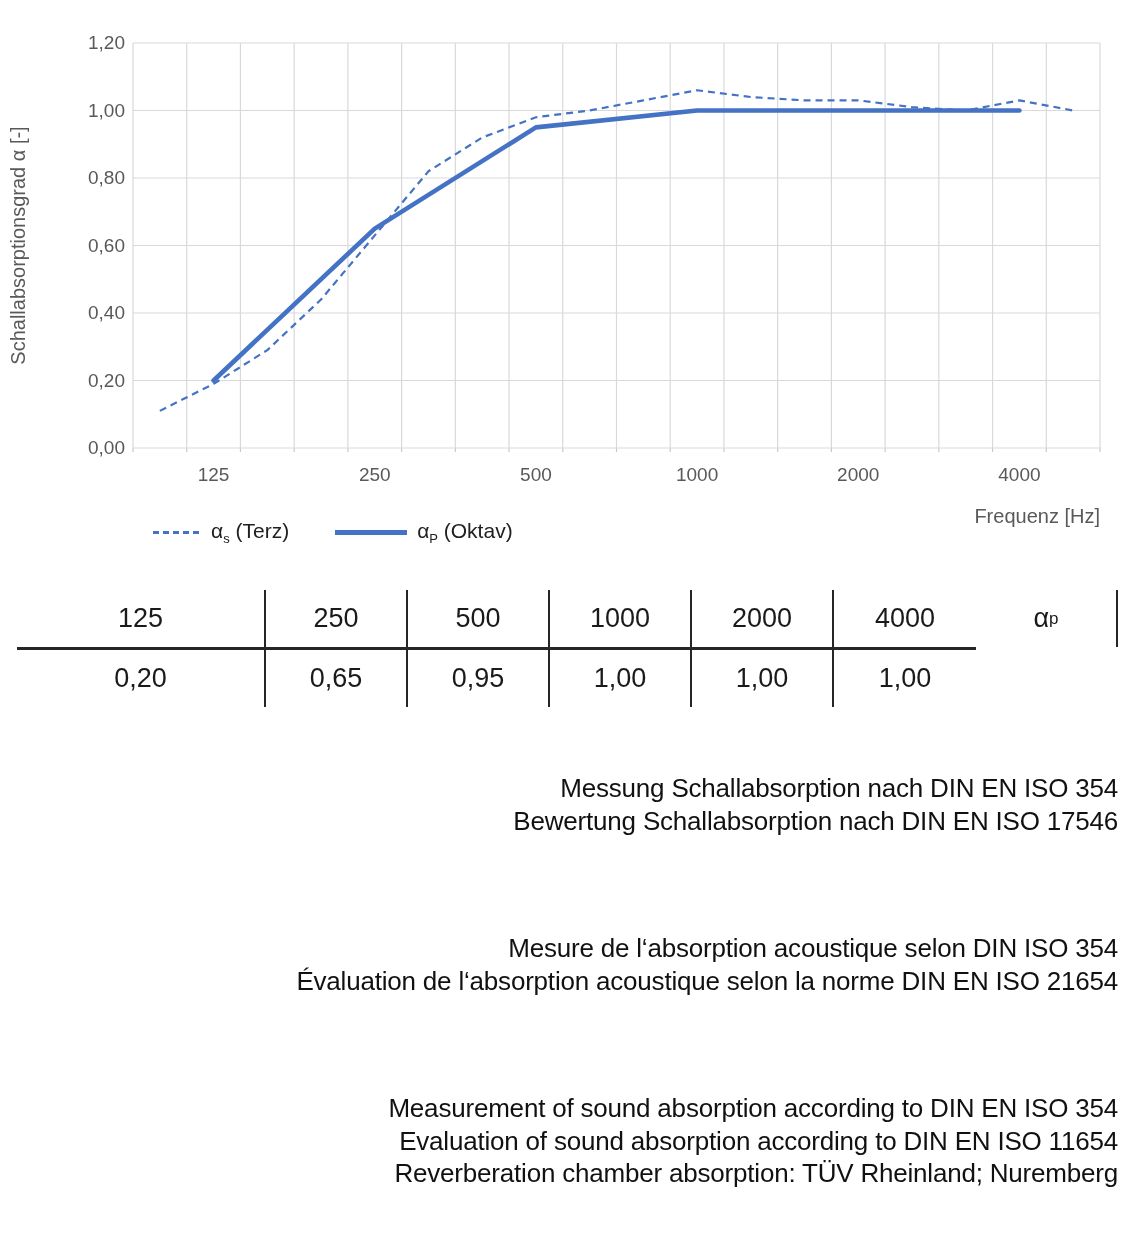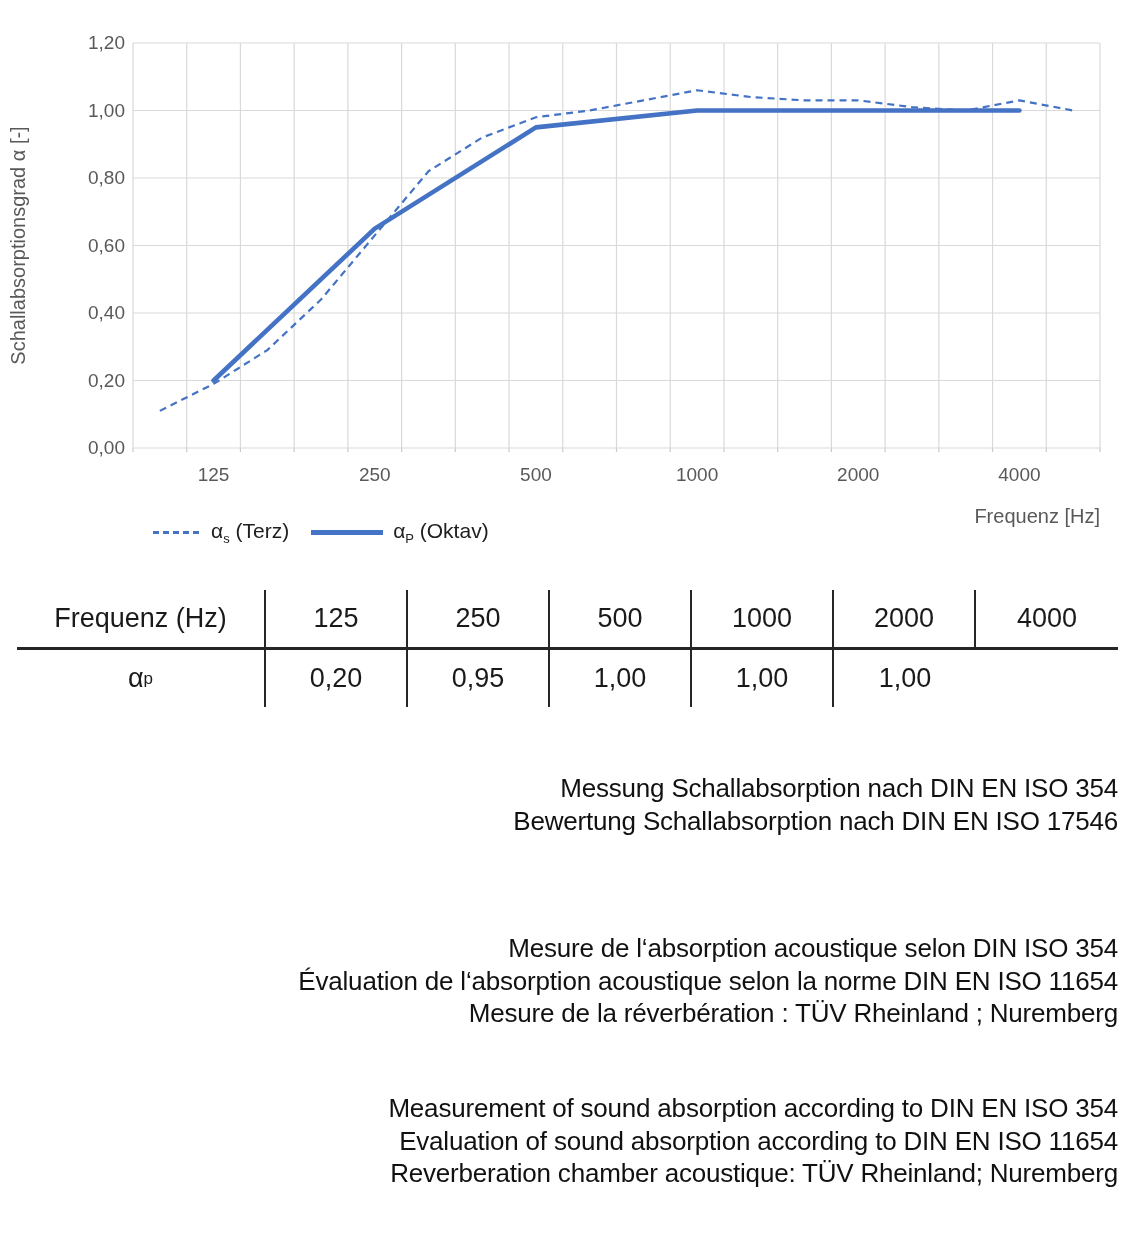--- a/index.html
+++ b/index.html
@@ -3,21 +3,21 @@
 <meta charset="utf-8">
 <style>
   html,body{margin:0;padding:0;background:#fff;}
   .page{position:relative;width:1135px;height:1234px;background:#fff;overflow:hidden;
         font-family:"Liberation Sans",sans-serif;}
   
   .chart-wrap{position:absolute;top:0;left:0;width:1135px;height:565px;}
   svg text{font-family:"Liberation Sans",sans-serif;fill:#595959;font-size:19px;}
   svg .axis-title{font-size:20px;}
   
-  .legend{position:absolute;top:519px;left:153px;display:flex;gap:22px;align-items:center;
+  .legend{position:absolute;top:519px;left:153px;display:flex;gap:46px;align-items:center;
           font-size:21px;color:#202020;}
   .legend-item{display:flex;align-items:center;}
   .sample{display:inline-block;margin-right:10px;}
   .sample.dashed{width:48px;height:3px;
      background:repeating-linear-gradient(90deg,#4472C4 0 6px,transparent 6px 10px);}
   .sample.solid{width:72px;height:5px;background:#4472C4;}
   .legend-item sub{font-size:13px;}
   
   .abs-table{position:absolute;top:590px;left:17px;width:1101px;
      display:grid;grid-template-columns:249px repeat(6,1fr);
@@ -109,43 +109,42 @@
         <span class="sample dashed"></span>
         <span>α<sub>s</sub> (Terz)</span>
       </div>
       <div class="legend-item">
         <span class="sample solid"></span>
         <span>α<sub>P</sub> (Oktav)</span>
       </div>
     </div>
 
   <div class="abs-table">
-      <div class="cell hline vline">Frequenz (Hz)</div>
       <div class="cell hline vline">125</div>
       <div class="cell hline vline">250</div>
       <div class="cell hline vline">500</div>
       <div class="cell hline vline">1000</div>
       <div class="cell hline vline">2000</div>
       <div class="cell hline">4000</div>
       <div class="cell vline">α<sub>p</sub></div>
       <div class="cell vline">0,20</div>
+      <div class="cell vline">0,65</div>
       <div class="cell vline">0,95</div>
       <div class="cell vline">1,00</div>
       <div class="cell vline">1,00</div>
       <div class="cell">1,00</div>
     </div>
 
   <div class="notes notes-de">
     <p>Messung Schallabsorption nach DIN EN ISO 354</p>
     <p>Bewertung Schallabsorption nach DIN EN ISO 17546</p>
   </div>
   <div class="notes notes-fr">
     <p>Mesure de l‘absorption acoustique selon DIN ISO 354</p>
-    <p>Évaluation de l‘absorption acoustique selon la norme DIN EN ISO 11654</p>
-    <p>Mesure de la réverbération : TÜV Rheinland ; Nuremberg</p>
+    <p>Évaluation de l‘absorption acoustique selon la norme DIN EN ISO 21654</p>
   </div>
   <div class="notes notes-en">
     <p>Measurement of sound absorption according to DIN EN ISO 354</p>
     <p>Evaluation of sound absorption according to DIN EN ISO 11654</p>
-    <p>Reverberation chamber acoustique: TÜV Rheinland; Nuremberg</p>
+    <p>Reverberation chamber absorption: TÜV Rheinland; Nuremberg</p>
   </div>
 
 </div>
 
 </body></html>

